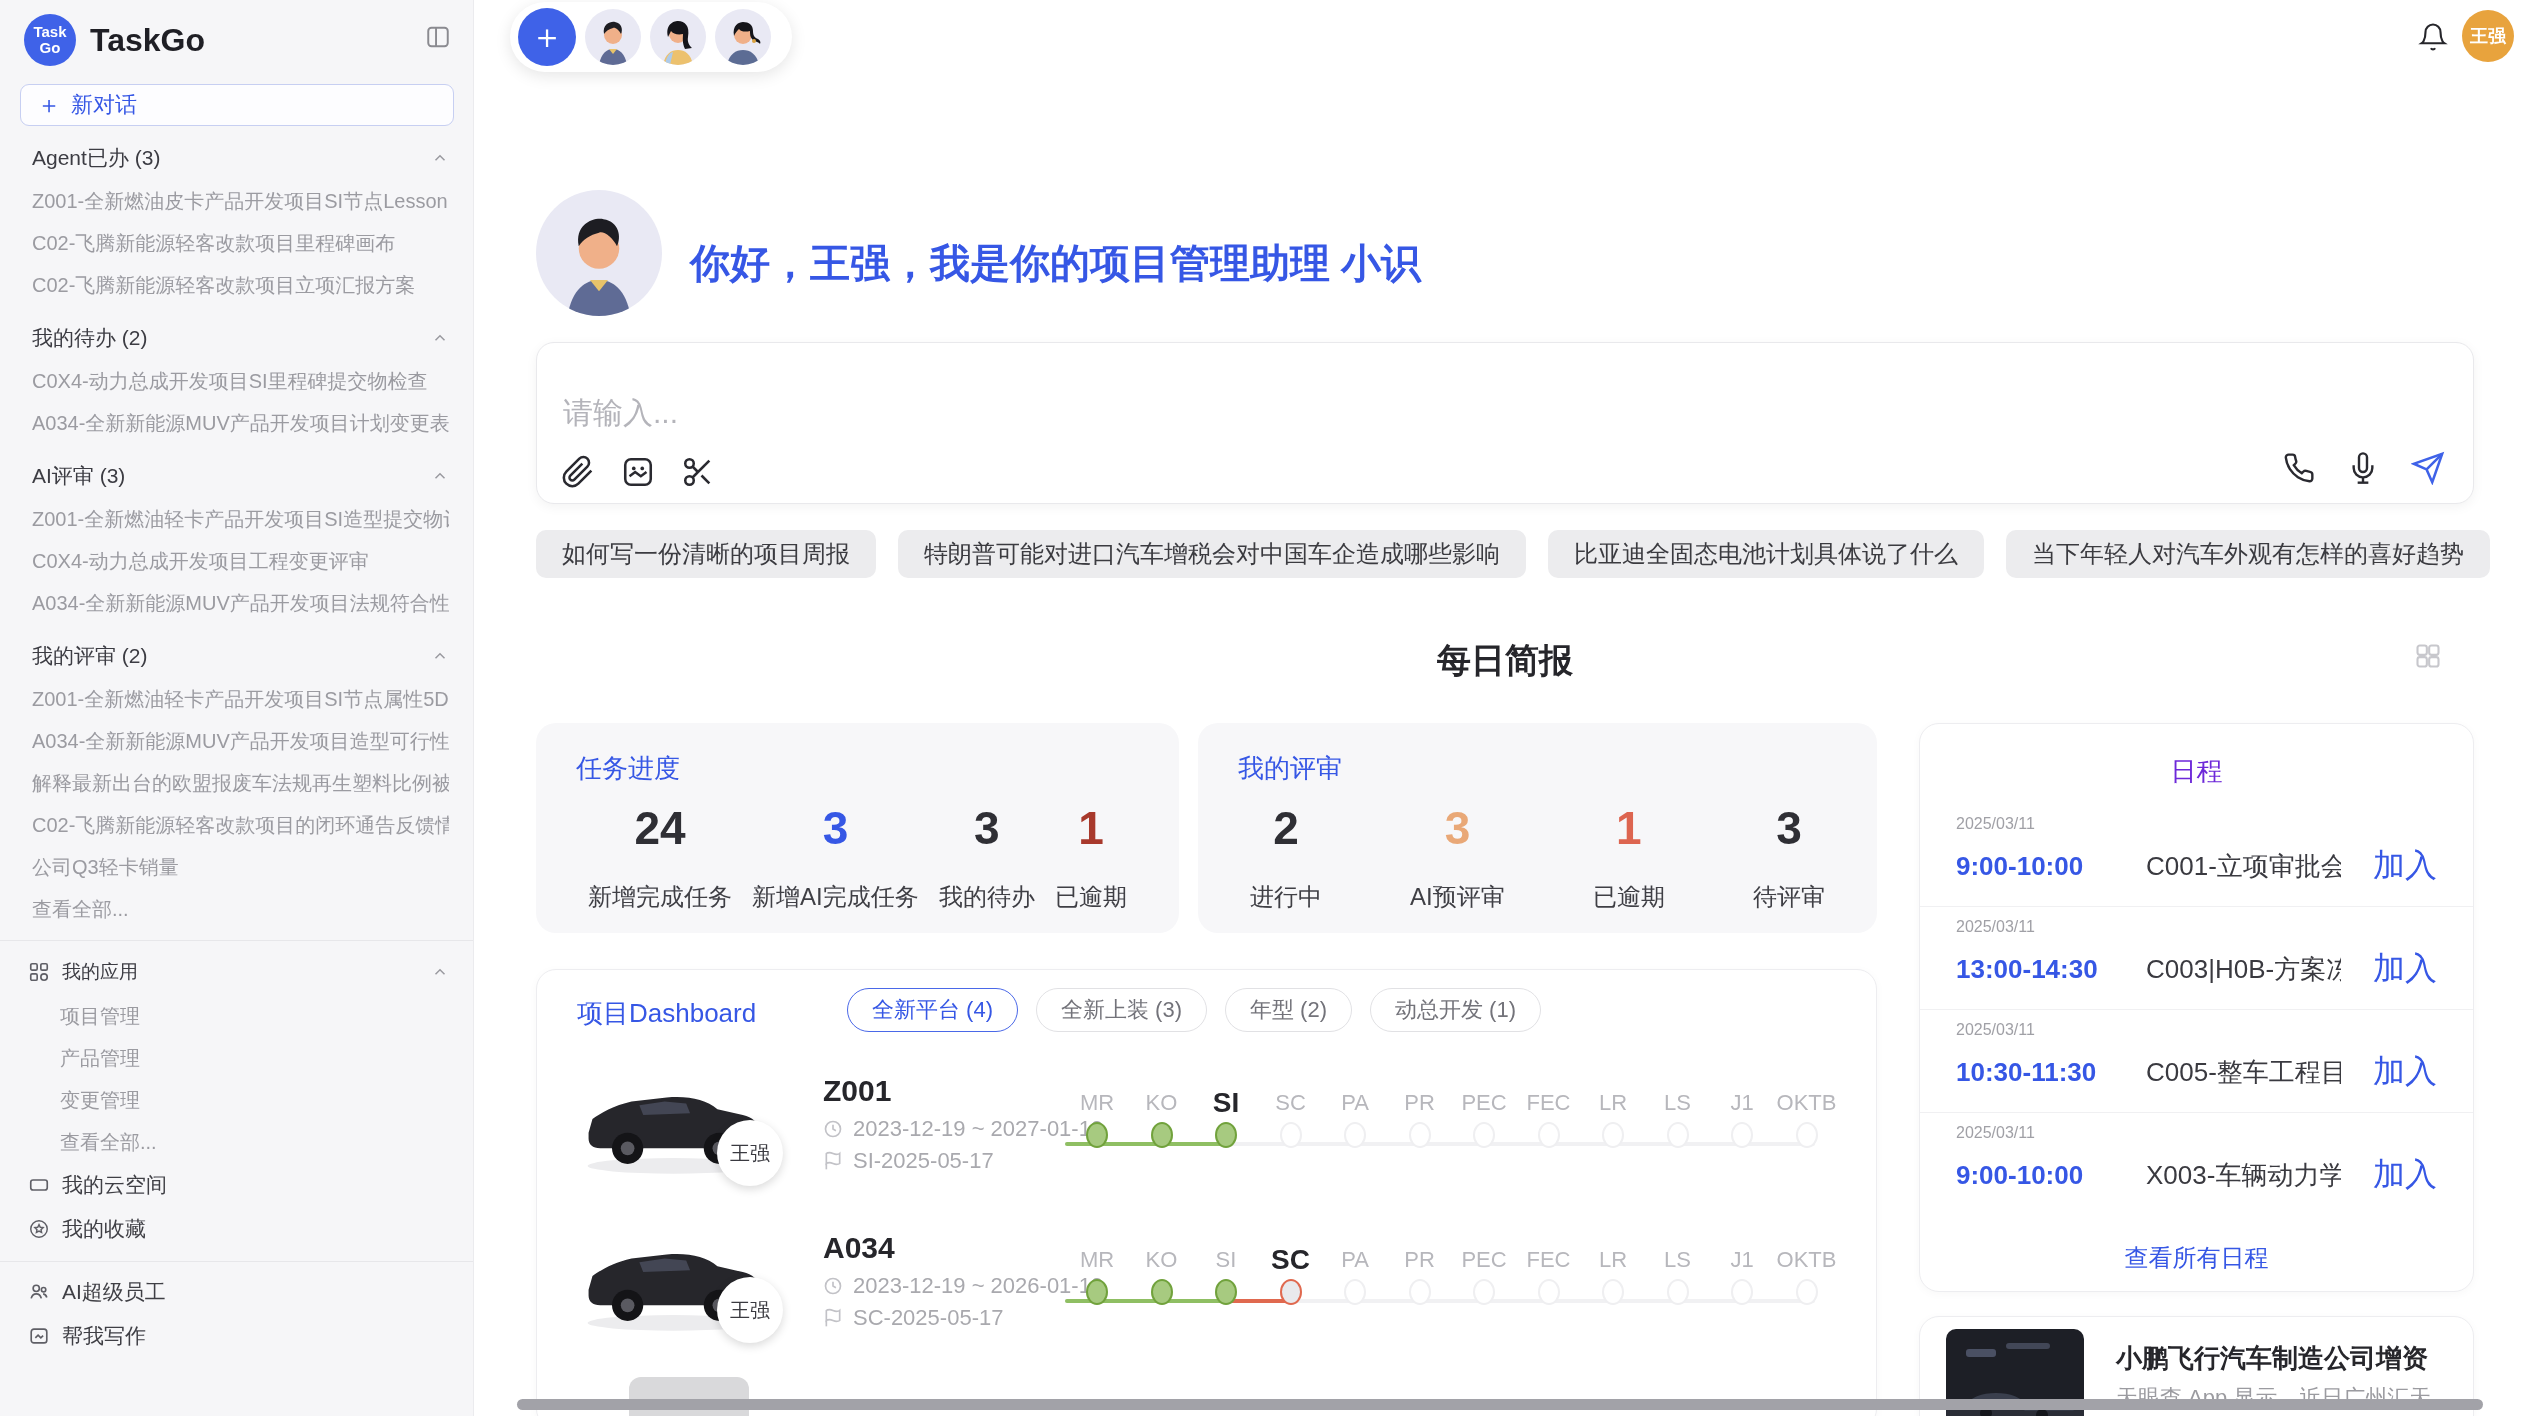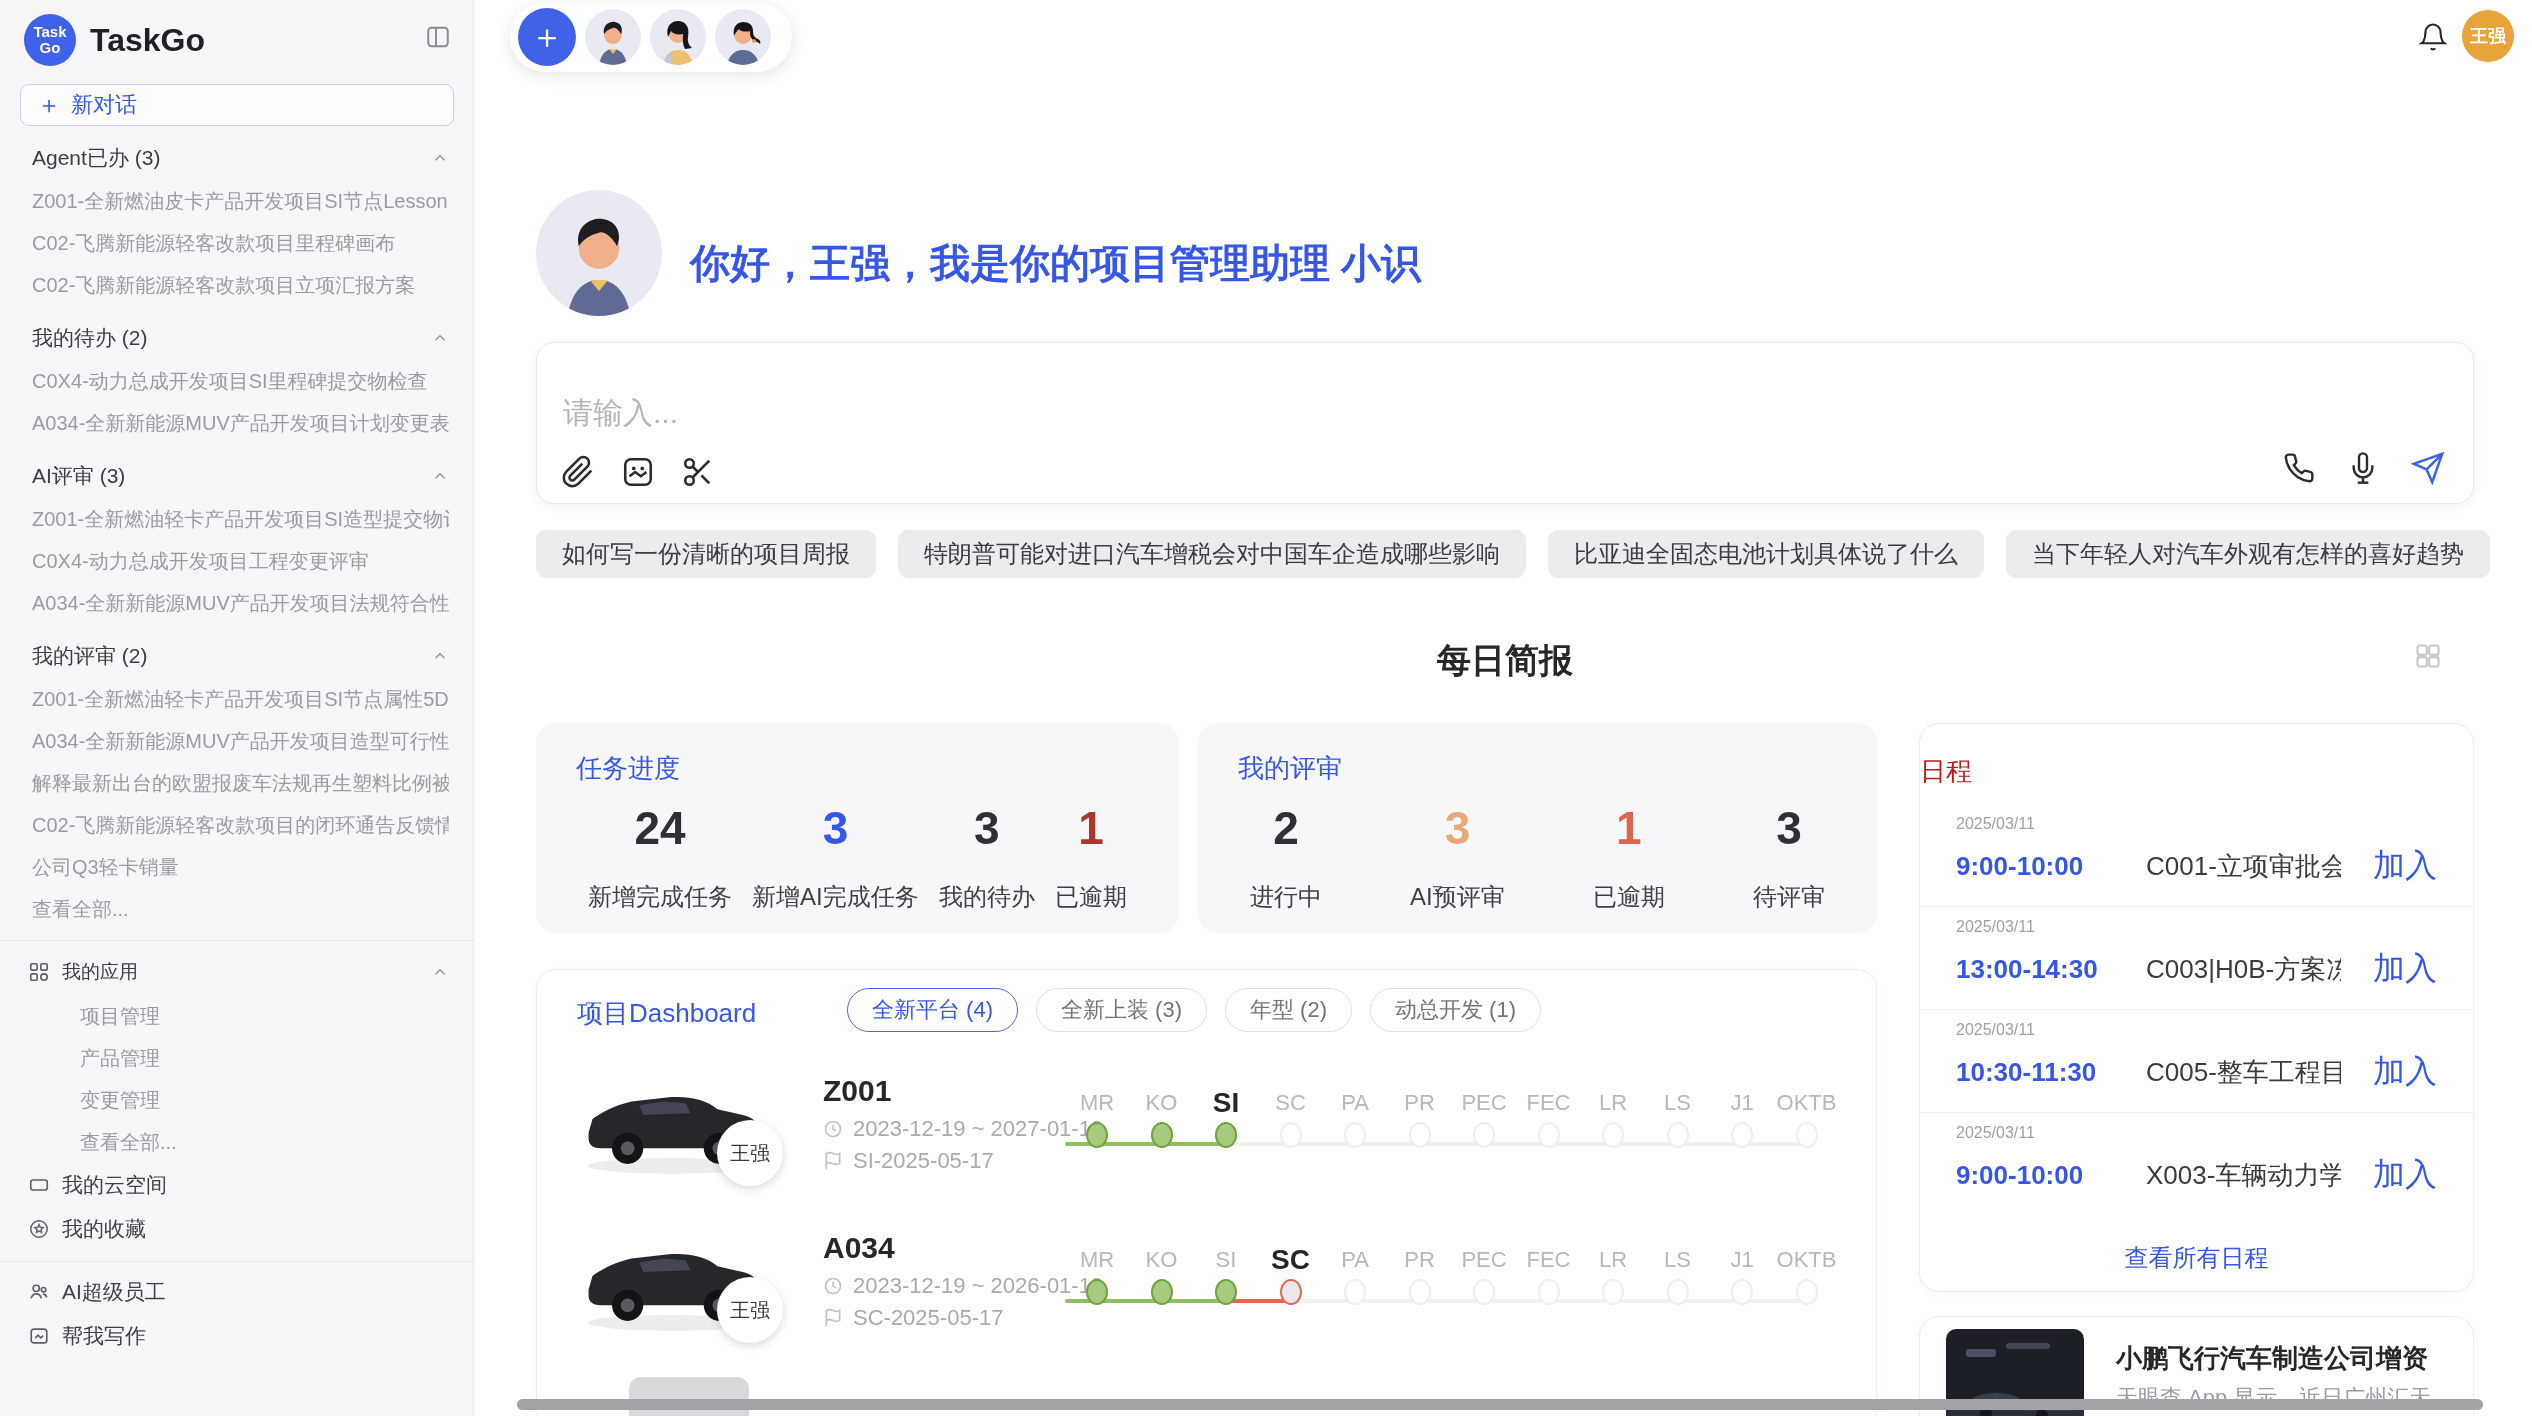--- a/index.html
+++ b/index.html
@@ -26,21 +26,21 @@
   .sec-head.first { margin-top:10px; }
   .sec-head .chev { color:#9a9aa0; }
   .side-item { height:42px; padding:0 24px 0 32px; display:flex; align-items:center;
     font-size:20px; color:#9b9ba1; white-space:nowrap; overflow:hidden; cursor:pointer; }
   .side-item span { overflow:hidden; white-space:nowrap; }
   .recent-gap { margin-top:18px; }
   .side-div { border:none; border-top:1px solid #e7e7ea; margin:10px 0 8px 0; }
   .app-head { height:46px; padding:0 24px 0 28px; display:flex; align-items:center;
     font-size:19px; color:#3c3c43; gap:12px; }
   .app-head .chev { margin-left:auto; color:#9a9aa0; }
-  .sub-item { height:42px; padding-left:80px; display:flex; align-items:center;
+  .sub-item { height:42px; padding-left:60px; display:flex; align-items:center;
     font-size:20px; color:#9b9ba1; cursor:pointer; }
   .nav-row { height:44px; padding:0 24px 0 28px; display:flex; align-items:center;
     font-size:21px; color:#3f3f45; gap:12px; cursor:pointer; }
   .s-ico { color:#5f5f66; display:flex; }
 
   
   .pill { position:absolute; left:510px; top:2px; width:282px; height:70px; background:#fff;
     border-radius:36px; box-shadow:0 4px 16px rgba(0,0,0,.10); display:flex; align-items:center; padding:0 8px; gap:9px; }
   .add-conv { width:58px; height:58px; border-radius:50%; background:#3f62e8; color:#fff;
     display:flex; align-items:center; justify-content:center; font-size:34px; border:none; cursor:pointer; }
@@ -80,21 +80,21 @@
   .stat-card.review { left:1198px; width:679px; }
   .stat-title { position:absolute; left:40px; top:28px; font-size:26px; color:#3657e5; }
   .stat-row { position:absolute; left:0; top:66px; width:100%; display:flex; justify-content:space-between; padding:0 52px; }
   .stat { display:flex; flex-direction:column; align-items:center; }
   .stat .num { font-size:46px; font-weight:600; line-height:78px; }
   .stat .lbl { margin-top:14px; font-size:24px; color:#3f3f45; }
 
   
   .sched { position:absolute; left:1919px; top:723px; width:555px; height:569px; background:#fff;
     border:1px solid #ededf0; border-radius:20px; box-shadow:0 2px 10px rgba(0,0,0,.03); }
-  .sched-title { position:absolute; top:30px; width:100%; text-align:left; font-size:26px; color:#b91c1c; }
+  .sched-title { position:absolute; top:30px; width:100%; text-align:center; font-size:26px; color:#6d28d9; }
   .ev-list { position:absolute; left:0; top:80px; width:100%; }
   .ev { height:103px; padding:6px 36px 0 36px; }
   .ev.bd { border-bottom:1px solid #f0f0f2; }
   .ev-date { font-size:16px; color:#a0a0a6; line-height:28px; }
   .ev-row { display:flex; align-items:center; margin-top:6px; }
   .ev-time { font-size:26px; color:#3657e5; font-weight:600; width:190px; }
   .ev-name { font-size:26px; color:#3a3a40; flex:1; white-space:nowrap; overflow:hidden; }
   .ev-join { font-size:32px; color:#3657e5; cursor:pointer;margin-left:32px; }
   .sched-all { position:absolute; left:0; top:518px; width:100%; text-align:center; font-size:24px; color:#3657e5; cursor:pointer; }
 

